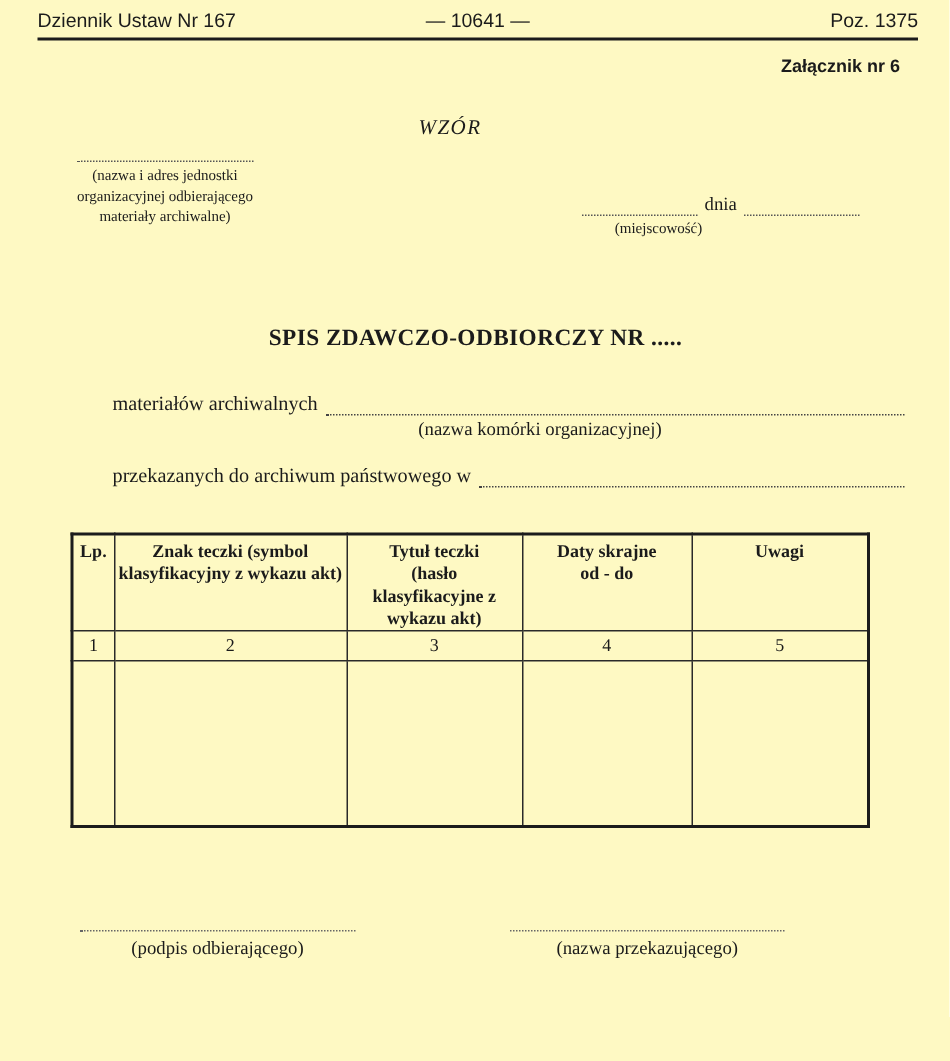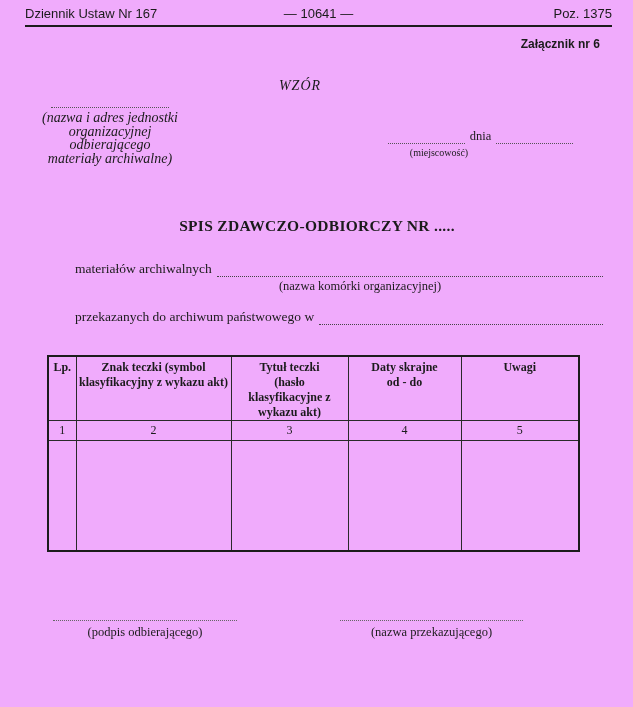--- a/index.html
+++ b/index.html
@@ -6,21 +6,21 @@
   html, body { background: #ffffff; }
   body {
     font-family: "Liberation Serif", serif;
     color: #1b1b1b;
     width: 633px;
   }
   .page {
     position: relative;
     width: 633px;
     height: 707px;
-    background: #f0abfc;
+    background: #fef9c3;
     overflow: hidden;
   }
 
   
   .running-header {
     position: absolute;
     top: 6px; left: 25px;
     width: 587px;
     display: flex;
     align-items: flex-end;
@@ -52,23 +52,22 @@
     font-size: 14px;
     letter-spacing: 1px;
   }
 
   
   .sender {
     position: absolute;
     top: 101px; left: 28px;
     width: 164px;
     text-align: center;
-    font-size: 14px;
+    font-size: 10px;
     line-height: 13.5px;
-    font-style: italic;
   }
   .sender .dotline {
     width: 118px;
     margin: 0 auto 3px auto;
     height: 7px;
     border-bottom: 1.5px dotted #555;
   }
 
   
   .dateblock {

